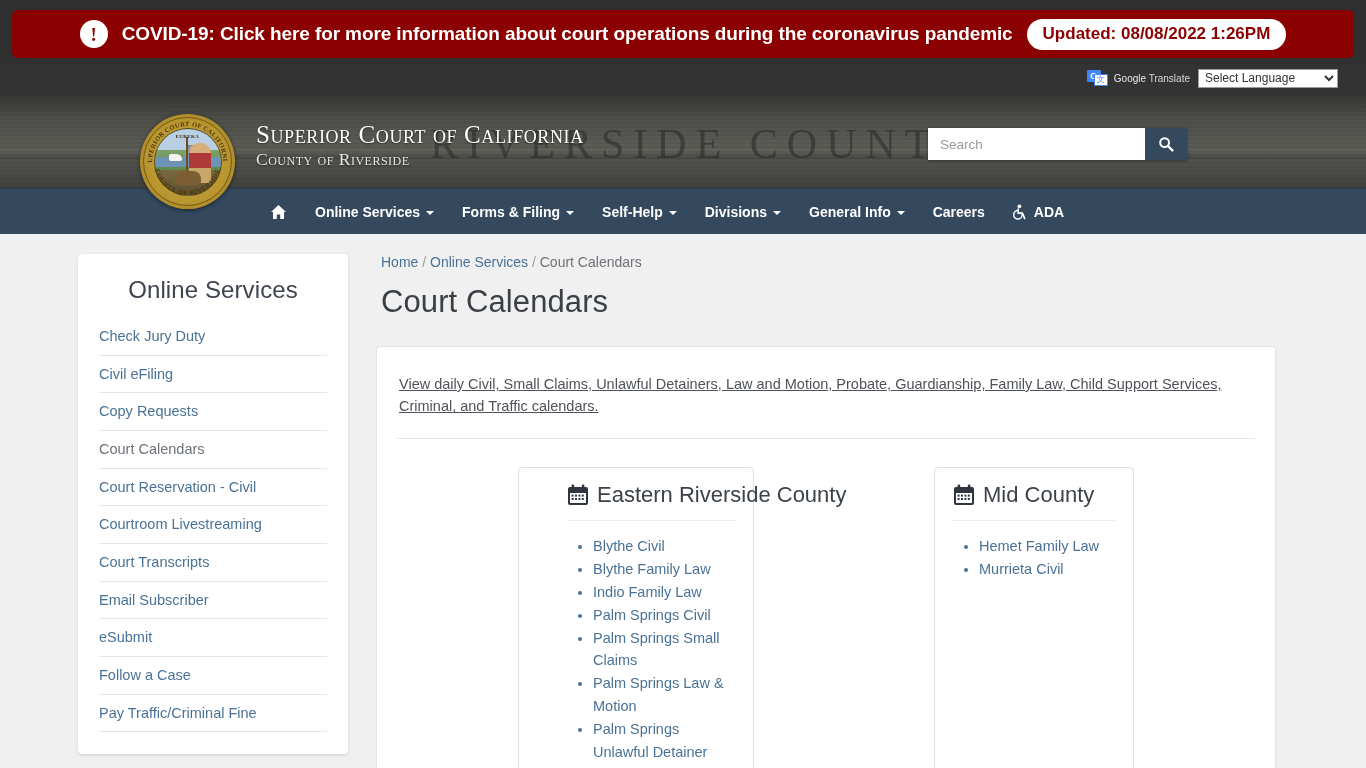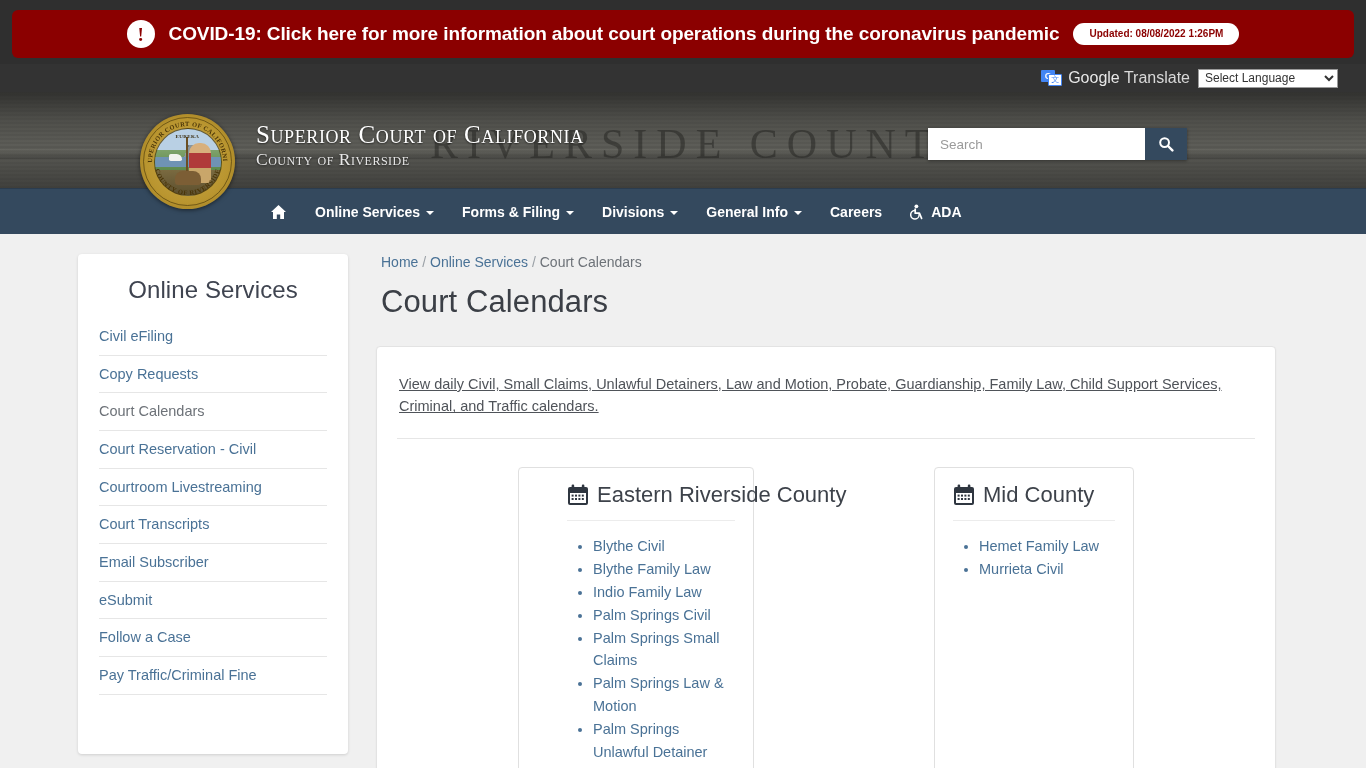--- a/index.html
+++ b/index.html
@@ -43,21 +43,21 @@
     color: #ffffff;
     font-size: 19px;
     font-weight: bold;
     letter-spacing: -0.1px;
     white-space: nowrap;
   }
   .covid-badge {
     background: #ffffff;
     color: #8b0000;
     font-weight: bold;
-    font-size: 10px;
+    font-size: 17px;
     border-radius: 18px;
     padding: 5px 16px 6px 16px;
     white-space: nowrap;
   }
 
   
   .translate-strip {
     width: 1366px;
     height: 28px;
     background: #333333;
@@ -84,21 +84,21 @@
     position: absolute; left: 7px; top: 4px;
     width: 14px; height: 12px;
     background: #ffffff;
     border: 1px solid #4285f4;
     color: #4285f4; font-size: 8px;
     display: flex; align-items: center; justify-content: center;
     border-radius: 1px;
   }
   .gt-text {
     color: #e8e8e8;
-    font-size: 16px;
+    font-size: 10px;
     font-weight: 500;
   }
   .gt-text .lite { color: #d9d9d9; font-weight: 400; }
   .lang-select {
     width: 140px; height: 19px;
     background: #ffffff;
     border: 1px solid #9a9a9a;
     font-size: 12px;
     font-family: "Liberation Sans", sans-serif;
     color: #333;
@@ -470,20 +470,24 @@
   </div>
   <div class="nav-item">
     <span>Online Services</span>
     <span class="caret"></span>
   </div>
   <div class="nav-item">
     <span>Forms &amp; Filing</span>
     <span class="caret"></span>
   </div>
   <div class="nav-item">
+    <span>Self-Help</span>
+    <span class="caret"></span>
+  </div>
+  <div class="nav-item">
     <span>Divisions</span>
     <span class="caret"></span>
   </div>
   <div class="nav-item">
     <span>General Info</span>
     <span class="caret"></span>
   </div>
   <div class="nav-item">
     <span>Careers</span>
   </div>
@@ -494,20 +498,21 @@
       <path d="M9.1 10.6 A4.2 4.2 0 1 1 4.6 6.6" stroke="#fff" stroke-width="1.5" fill="none" stroke-linecap="round"></path>
     </svg>
     <span>ADA</span>
   </div>
 </div>
 
 <div class="page">
 
   <aside class="sidebar">
     <h2 class="sidebar-title">Online Services</h2>
+    <a class="side-link">Check Jury Duty</a>
     <a class="side-link">Civil eFiling</a>
     <a class="side-link">Copy Requests</a>
     <a class="side-link active">Court Calendars</a>
     <a class="side-link">Court Reservation - Civil</a>
     <a class="side-link">Courtroom Livestreaming</a>
     <a class="side-link">Court Transcripts</a>
     <a class="side-link">Email Subscriber</a>
     <a class="side-link">eSubmit</a>
     <a class="side-link">Follow a Case</a>
     <a class="side-link">Pay Traffic/Criminal Fine</a>

